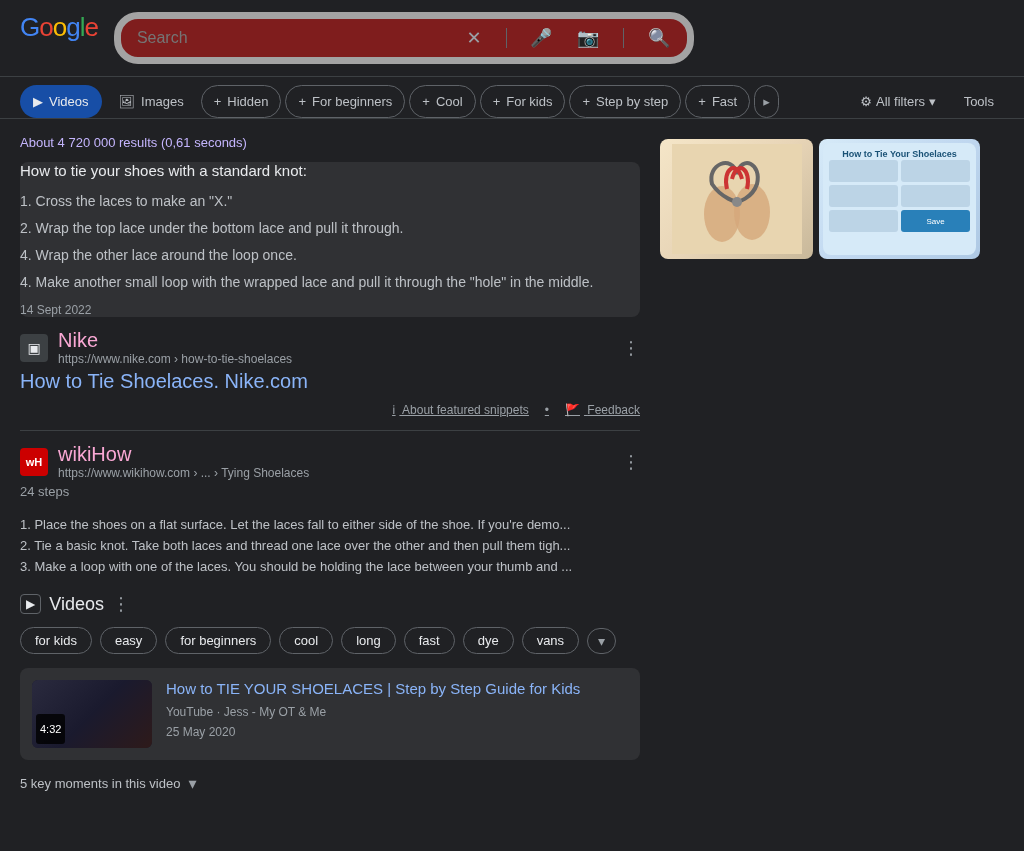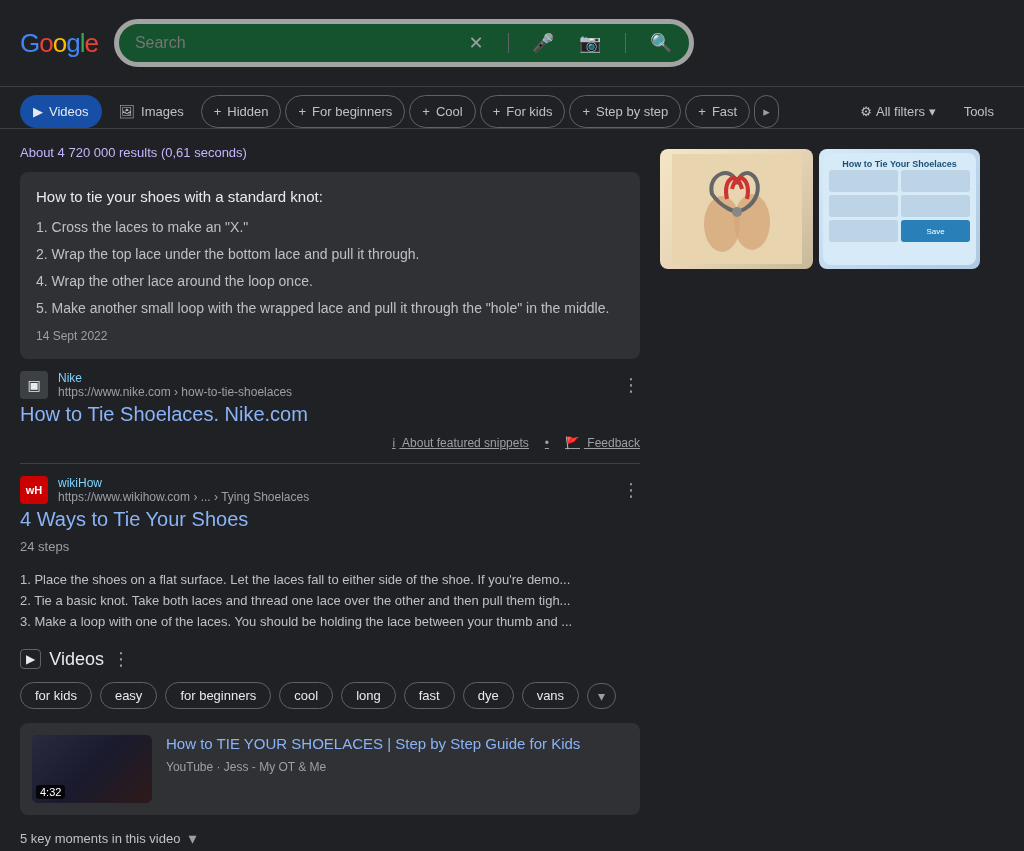--- a/index.html
+++ b/index.html
@@ -9,45 +9,44 @@
       font-family: Arial, sans-serif;
       font-size: 14px;
       min-height: 851px;
       width: 1024px;
       overflow-x: hidden;
     }
 
     
     .header {
       background: #202124;
-      padding: 19px 20px;
-      display: flex;
-      align-items: center;
+      padding: 12px 20px;
+      display: flex;
       gap: 16px;
       border-bottom: 1px solid #3c4043;
     }
     .google-logo {
       font-size: 26px;
       font-weight: 400;
       color: #e8eaed;
       letter-spacing: -1px;
       flex-shrink: 0;
     }
     .google-logo span:nth-child(1) { color: #4285f4; }
     .google-logo span:nth-child(2) { color: #ea4335; }
     .google-logo span:nth-child(3) { color: #fbbc05; }
     .google-logo span:nth-child(4) { color: #4285f4; }
     .google-logo span:nth-child(5) { color: #34a853; }
     .google-logo span:nth-child(6) { color: #ea4335; }
 
     .search-bar {
       display: flex;
       align-items: center;
-      background: #14532d;
-      border: 5px solid #a3a3a3;
+      background: #7f1d1d;
+      border: 7px solid #a3a3a3;
       border-radius: 24px;
       padding: 8px 16px;
       flex: 1;
       max-width: 580px;
       gap: 24px;
     }
     .search-bar input {
       background: transparent;
       border: none;
       outline: none;
@@ -144,21 +143,20 @@
     .results-count {
       color: #c4b5fd;
       font-size: 13px;
       margin-bottom: 12px;
     }
 
     
     .featured-snippet {
       background: #303134;
       border-radius: 8px;
-      padding: 16px;
       margin-bottom: 12px;
     }
     .snippet-title {
       font-size: 15px;
       font-weight: 500;
       color: #e8eaed;
       margin-bottom: 12px;
     }
     .snippet-list {
       list-style: none;
@@ -192,22 +190,22 @@
       align-items: center;
       justify-content: center;
       font-size: 14px;
       color: #e8eaed;
     }
     .source-info {
       display: flex;
       flex-direction: column;
     }
     .source-name {
-      font-size: 12px;
-      color: #7dd3fc;
+      font-size: 20px;
+      color: #f9a8d4;
     }
     .source-url {
       font-size: 12px;
       color: #9aa0a6;
     }
     .source-dots {
       margin-left: auto;
       color: #9aa0a6;
       cursor: pointer;
       font-size: 18px;
@@ -319,21 +317,21 @@
       color: white;
       font-size: 14px;
     }
     .video-duration {
       position: absolute;
       bottom: 4px;
       left: 4px;
       background: rgba(0,0,0,0.8);
       color: white;
       font-size: 11px;
-      padding: 1px 4px;
+      padding: 9px 4px;
       border-radius: 3px;
     }
     .video-thumb-bg {
       position: absolute;
       inset: 0;
       background: linear-gradient(135deg, #2a2a3e 0%, #1a1a2e 50%, #2e1a1a 100%);
     }
     .video-info { flex: 1; }
     .video-title {
       color: #8ab4f8;
@@ -458,21 +456,21 @@
     <div class="results-count">
       <span>About 4 720 000 results (0,61 seconds)</span>
     </div>
 
     <div class="featured-snippet">
       <div class="snippet-title">How to tie your shoes with a standard knot:</div>
       <ol class="snippet-list">
         <li>1. Cross the laces to make an "X."</li>
         <li>2. Wrap the top lace under the bottom lace and pull it through.</li>
         <li>4. Wrap the other lace around the loop once.</li>
-        <li>5. Make another small loop with the wrapped lace and pull it through the "hole" in the middle.</li>
+        <li>4. Make another small loop with the wrapped lace and pull it through the "hole" in the middle.</li>
       </ol>
       <div class="snippet-date">14 Sept 2022</div>
     </div>
 
     <div class="source-row">
       <div class="source-icon">▣</div>
       <div class="source-info">
         <span class="source-name">Nike</span>
         <span class="source-url">https://www.nike.com › how-to-tie-shoelaces</span>
       </div>
@@ -496,21 +494,20 @@
 
     <div class="wikihow-result">
       <div class="source-row">
         <div class="source-icon" style="background:#c00;color:#fff;font-size:11px;font-weight:bold;">wH</div>
         <div class="source-info">
           <span class="source-name">wikiHow</span>
           <span class="source-url">https://www.wikihow.com › ... › Tying Shoelaces</span>
         </div>
         <span class="source-dots">⋮</span>
       </div>
-      <a class="result-link">4 Ways to Tie Your Shoes</a>
       <div class="result-steps">24 steps</div>
       <div class="result-text">1.  Place the shoes on a flat surface. Let the laces fall to either side of the shoe. If you're demo...</div>
       <div class="result-text">2.  Tie a basic knot. Take both laces and thread one lace over the other and then pull them tigh...</div>
       <div class="result-text">3.  Make a loop with one of the laces. You should be holding the lace between your thumb and ...</div>
     </div>
 
     <div class="videos-section">
       <div class="videos-header">
         <span style="border:1px solid #5f6368;border-radius:4px;padding:2px 5px;font-size:12px;">▶</span>
         <span class="videos-title">Videos</span>
@@ -531,20 +528,21 @@
 
       <div class="video-card">
         <div class="video-thumb">
           <div class="video-thumb-bg"></div>
           <div class="play-btn">▶</div>
           <span class="video-duration">4:32</span>
         </div>
         <div class="video-info">
           <div class="video-title">How to TIE YOUR SHOELACES | Step by Step Guide for Kids</div>
           <div class="video-meta">YouTube · Jess - My OT &amp; Me</div>
+          <div class="video-meta">25 May 2020</div>
         </div>
       </div>
 
       <div class="key-moments">
         <div class="key-moments-header">
           <span>5 key moments in this video</span>
           <span class="key-moments-chevron">▾</span>
         </div>
 
       </div>

